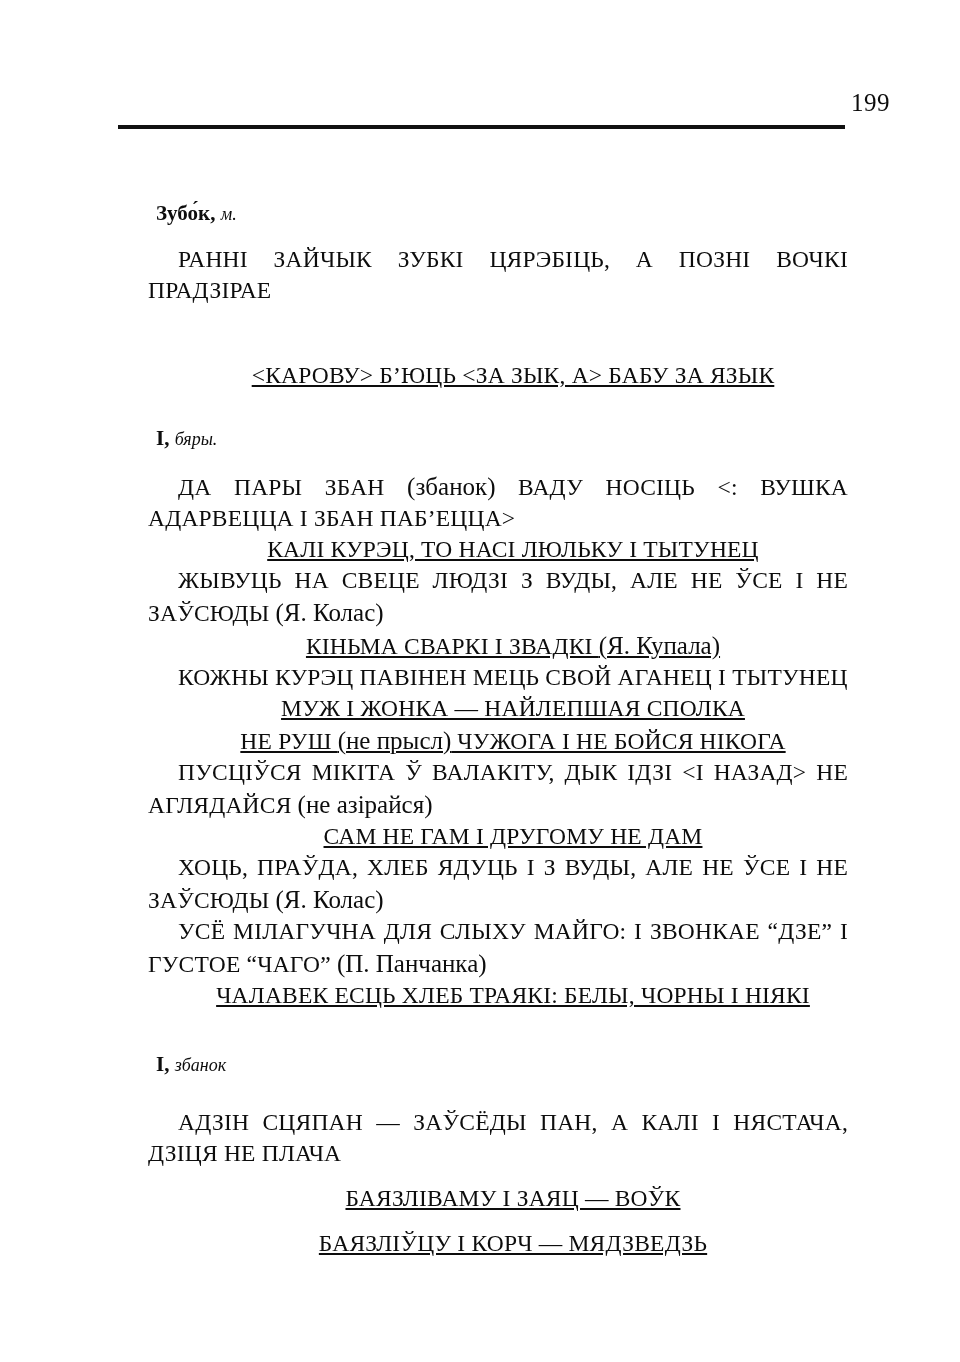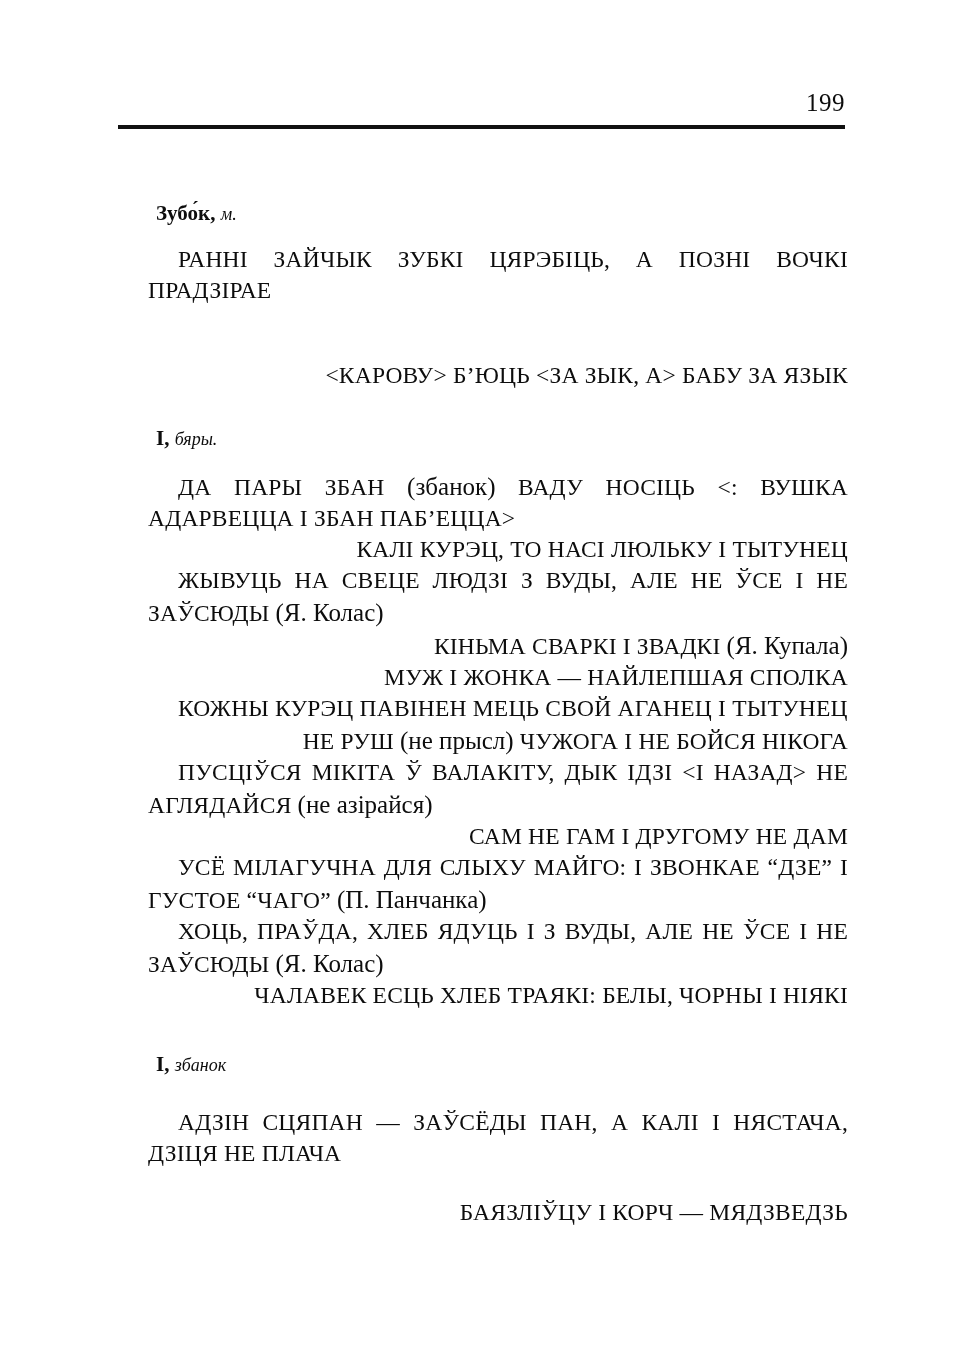--- a/index.html
+++ b/index.html
@@ -21,20 +21,21 @@
   
   .page-number {
     position: absolute;
     top: 90px;
     left: 0;
     width: 845px;
     text-align: right;
     font-size: 25px;
     letter-spacing: 0.5px;
     line-height: 1;
+    padding-left: 45px;
   }
   .header-rule {
     position: absolute;
     top: 125px;
     left: 118px;
     width: 727px;
     height: 4px;
     background: #111111;
   }
 
@@ -65,21 +66,22 @@
     font-size: 23.5px;
     line-height: 1.32;
     margin: 0;
     text-align: justify;
     text-indent: 30px;
     letter-spacing: 0.2px;
     -moz-hyphens: none;
     hyphens: none;
   }
   .prov.nojust {
-    text-align: right;
+    text-align: center;
+    text-decoration: underline;
   }
   .prov .gloss,
   .prov .attr {
     font-size: 25px;
     letter-spacing: 0;
   }
 
   .block {
     margin-bottom: 0;
   }
@@ -122,39 +124,40 @@
     <div class="block">
       <div class="entry-head">
         <span>І,</span>
         <span class="gram">бяры.</span>
       </div>
       <div class="gap-sm"></div>
       <p class="prov">ДА ПАРЫ ЗБАН <span class="gloss">(збанок)</span> ВАДУ НОСІЦЬ &lt;: ВУШКА АДАРВЕЦЦА І ЗБАН ПАБ’ЕЦЦА&gt;</p>
       <p class="prov nojust">КАЛІ КУРЭЦ, ТО НАСІ ЛЮЛЬКУ І ТЫТУНЕЦ</p>
       <p class="prov">ЖЫВУЦЬ НА СВЕЦЕ ЛЮДЗІ З ВУДЫ, АЛЕ НЕ ЎСЕ І НЕ ЗАЎСЮДЫ <span class="gloss">(Я. Колас)</span></p>
       <p class="prov nojust">КІНЬМА СВАРКІ І ЗВАДКІ <span class="gloss">(Я. Купала)</span></p>
+      <p class="prov">КОЖНЫ КУРЭЦ ПАВІНЕН МЕЦЬ СВОЙ АГАНЕЦ І ТЫТУНЕЦ</p>
       <p class="prov nojust">МУЖ І ЖОНКА — НАЙЛЕПШАЯ СПОЛКА</p>
-      <p class="prov">КОЖНЫ КУРЭЦ ПАВІНЕН МЕЦЬ СВОЙ АГАНЕЦ І ТЫТУНЕЦ</p>
       <p class="prov nojust">НЕ РУШ <span class="gloss">(не прысл)</span> ЧУЖОГА І НЕ БОЙСЯ НІКОГА</p>
       <p class="prov">ПУСЦІЎСЯ МІКІТА Ў ВАЛАКІТУ, ДЫК ІДЗІ &lt;І НАЗАД&gt; НЕ АГЛЯДАЙСЯ <span class="gloss">(не азірайся)</span></p>
       <p class="prov nojust">САМ НЕ ГАМ І ДРУГОМУ НЕ ДАМ</p>
+      <p class="prov">ХОЦЬ, ПРАЎДА, ХЛЕБ ЯДУЦЬ І З ВУДЫ, АЛЕ НЕ ЎСЕ І НЕ ЗАЎСЮДЫ <span class="gloss">(Я. Колас)</span></p>
       <p class="prov">УСЁ МІЛАГУЧНА ДЛЯ СЛЫХУ МАЙГО: І ЗВОНКАЕ “ДЗЕ” І ГУСТОЕ “ЧАГО” <span class="gloss">(П. Панчанка)</span></p>
-      <p class="prov">ХОЦЬ, ПРАЎДА, ХЛЕБ ЯДУЦЬ І З ВУДЫ, АЛЕ НЕ ЎСЕ І НЕ ЗАЎСЮДЫ <span class="gloss">(Я. Колас)</span></p>
       <p class="prov nojust">ЧАЛАВЕК ЕСЦЬ ХЛЕБ ТРАЯКІ: БЕЛЫ, ЧОРНЫ І НІЯКІ</p>
     </div>
 
     <div class="gap-xl"></div>
 
     <div class="block">
       <div class="entry-head">
         <span>І,</span>
         <span class="gram">збанок</span>
       </div>
       <div class="gap-md"></div>
       <p class="prov">АДЗІН СЦЯПАН — ЗАЎСЁДЫ ПАН, А КАЛІ І НЯСТАЧА, ДЗІЦЯ НЕ ПЛАЧА</p>
       <div class="gap-sm"></div>
+      <p class="prov nojust">БАЯЗЛІВАМУ І ЗАЯЦ — ВОЎК</p>
       <div class="gap-sm"></div>
       <p class="prov nojust">БАЯЗЛІЎЦУ І КОРЧ — МЯДЗВЕДЗЬ</p>
 
     </div>
 
   </div>
 </div>
 
 </body></html>

